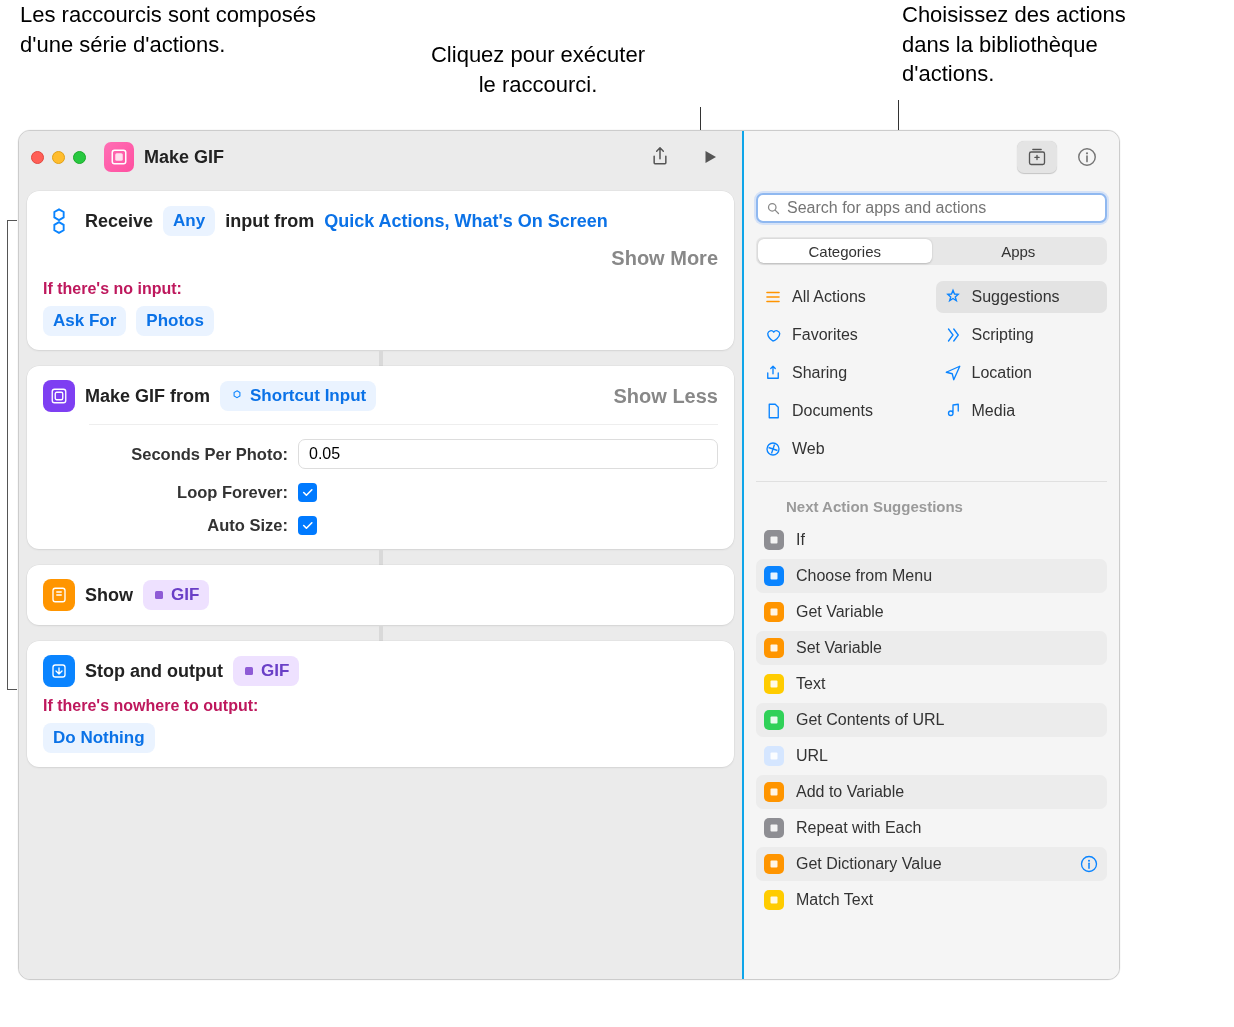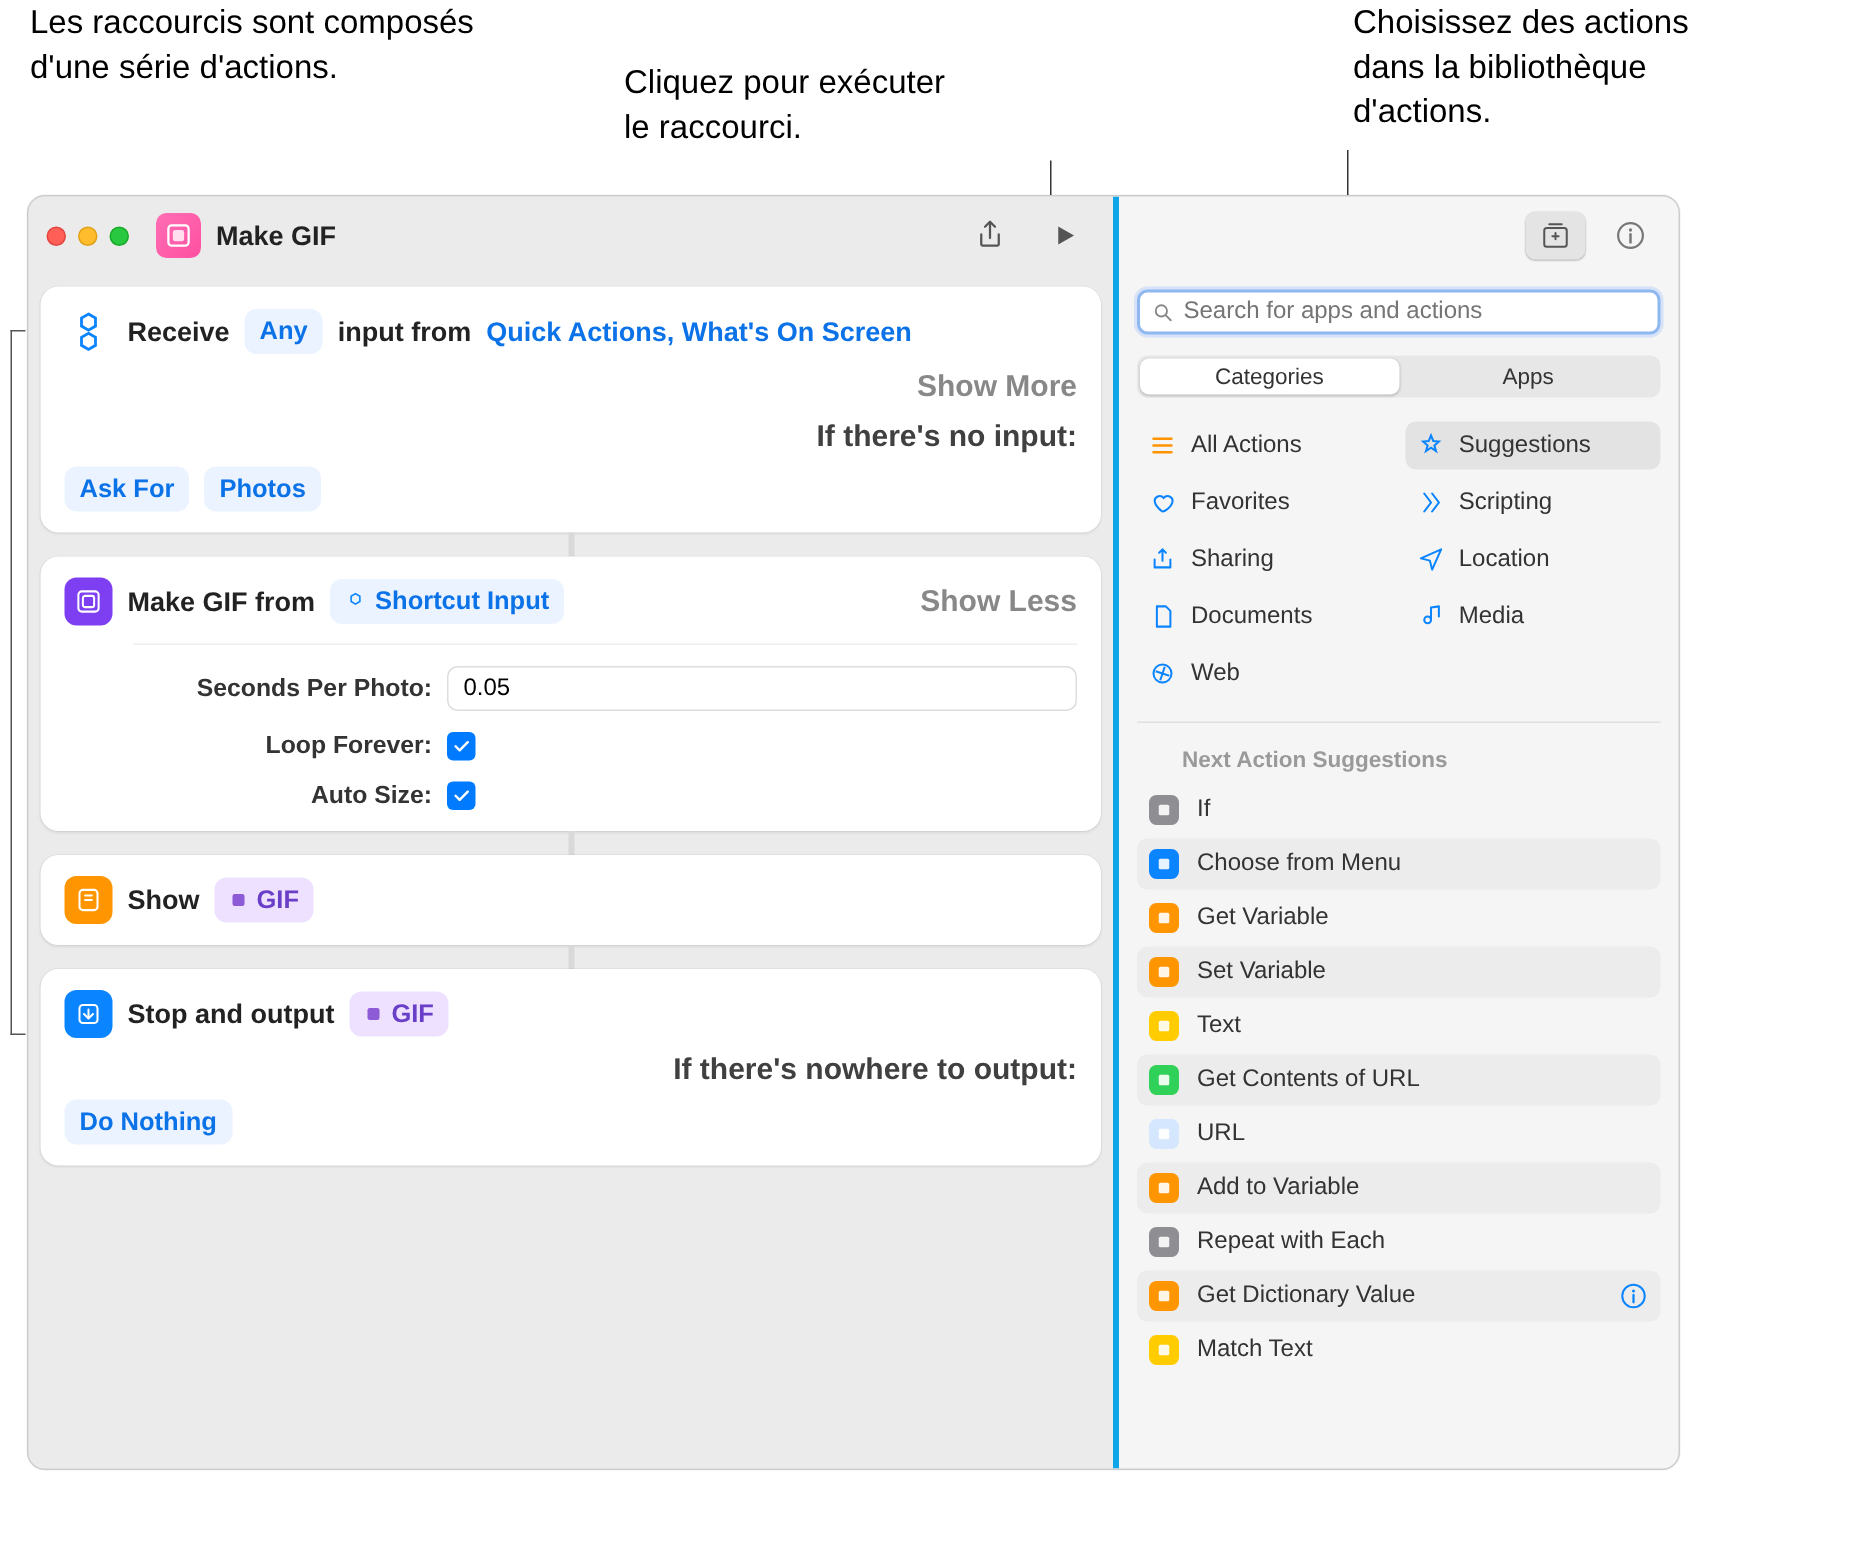--- a/index.html
+++ b/index.html
@@ -1,24 +1,24 @@
 <!DOCTYPE html>
 <html><head>
 <meta charset="utf-8">
 <style>
   * { box-sizing: border-box; margin: 0; padding: 0; font-family: -apple-system, "Helvetica Neue", Arial, sans-serif; }
   body { width: 1234px; height: 1027px; background: #fff; position: relative; font-size: 17px; color: #333; }
   .callout { position: absolute; color: #000; font-size: 22px; line-height: 1.35; }
   .callout.left { left: 20px; top: 0; width: 330px; }
-  .callout.mid { left: 416px; top: 40px; width: 300px; text-align: left; }
+  .callout.mid { left: 388px; top: 40px; width: 300px; text-align: center; }
   .callout.right { left: 902px; top: 0; width: 320px; }
   .leader { position: absolute; background: #333; }
   .window { position: absolute; left: 18px; top: 130px; width: 1102px; height: 850px; border: 1px solid #ccc; border-radius: 12px; background: #ebebeb; overflow: hidden; display: flex; box-shadow: 0 0 0 0.5px rgba(0,0,0,.05); }
   .main-pane { width: 723px; background: #ebebeb; display: flex; flex-direction: column; }
-  .side-pane { flex: 1; background: #f5f5f5; border-left: 4px solid #0ea5e9; display: flex; flex-direction: column; }
+  .side-pane { flex: 1; background: #f5f5f5; border-left: 2px solid #0ea5e9; display: flex; flex-direction: column; }
   .titlebar { height: 52px; display: flex; align-items: center; padding: 0 12px; gap: 10px; }
   .traffic { display: flex; gap: 8px; margin-right: 8px; }
   .dot { width: 13px; height: 13px; border-radius: 50%; }
   .dot.red { background: #ff5f57; border: 0.5px solid #e2463f; }
   .dot.yellow { background: #ffbd2e; border: 0.5px solid #e1a116; }
   .dot.green { background: #28c840; border: 0.5px solid #1aab29; }
   .shortcut-icon { width: 30px; height: 30px; border-radius: 7px; background: linear-gradient(135deg,#ff6fb5,#ff4fa0); display: flex; align-items: center; justify-content: center; }
   .title { font-weight: 700; font-size: 18px; color: #222; }
   .tb-spacer { flex: 1; }
   .tb-btn { width: 40px; height: 32px; display: flex; align-items: center; justify-content: center; color: #555; border-radius: 6px; }
@@ -26,21 +26,21 @@
   .lib-btn { width: 40px; height: 32px; border-radius: 7px; background: #e4e4e4; display: flex; align-items: center; justify-content: center; box-shadow: 0 0.5px 1px rgba(0,0,0,.2); }
   .cards { padding: 8px 8px; display: flex; flex-direction: column; gap: 0; }
   .card { background: #fff; border-radius: 12px; padding: 14px 16px; box-shadow: 0 1px 2px rgba(0,0,0,.08), 0 0 0 0.5px rgba(0,0,0,.05); margin-bottom: 0; }
   .connector { width: 4px; height: 16px; background: #d9d9d9; margin: 0 auto; }
   .row { display: flex; align-items: center; gap: 10px; flex-wrap: wrap; }
   .action-icon { width: 32px; height: 32px; border-radius: 8px; display: flex; align-items: center; justify-content: center; flex-shrink: 0; }
   .bold { font-weight: 700; font-size: 18px; color: #222; }
   .token { background: #eaf3ff; color: #0b72e7; font-weight: 600; border-radius: 8px; padding: 5px 10px; font-size: 17px; display: inline-flex; align-items: center; gap: 6px; }
   .token-plain { color: #0b72e7; font-weight: 600; font-size: 18px; }
   .show-more { margin-left: auto; color: #888; font-weight: 600; font-size: 20px; cursor: pointer; }
-  .muted { color: #404040; font-weight: 600; margin-top: 10px; font-size: 20px; text-align: right; }
+  .muted { color: #be185d; font-weight: 600; margin-top: 10px; font-size: 16px; }
   .param-row { display: flex; align-items: center; margin-top: 14px; }
   .param-label { width: 255px; text-align: right; color: #333; font-size: 16.5px; padding-right: 10px; font-weight: bold; }
   .param-input { flex: 1; height: 30px; border: 1px solid #ddd; border-radius: 7px; padding: 0 10px; font-size: 16px; }
   .checkbox { width: 19px; height: 19px; border-radius: 4px; background: #007aff; display: flex; align-items: center; justify-content: center; }
   .token.purple { background: #eee1ff; color: #6a3fc7; }
   .divider-thin { height: 1px; background: #eee; margin: 12px 0 4px 46px; }
   .search-wrap { padding: 10px 12px 8px; }
   .search { width: 100%; height: 30px; border: 2.5px solid #8fb8f0; border-radius: 7px; display: flex; align-items: center; padding: 0 8px; background: #fff; gap: 6px; box-shadow: 0 0 0 2px rgba(120,170,255,.25); }
   .search input { border: none; outline: none; flex: 1; font-size: 16px; color: #333; }
   .seg { margin: 6px 12px 10px; height: 28px; background: #e7e7e7; border-radius: 7px; display: flex; padding: 2px; }

